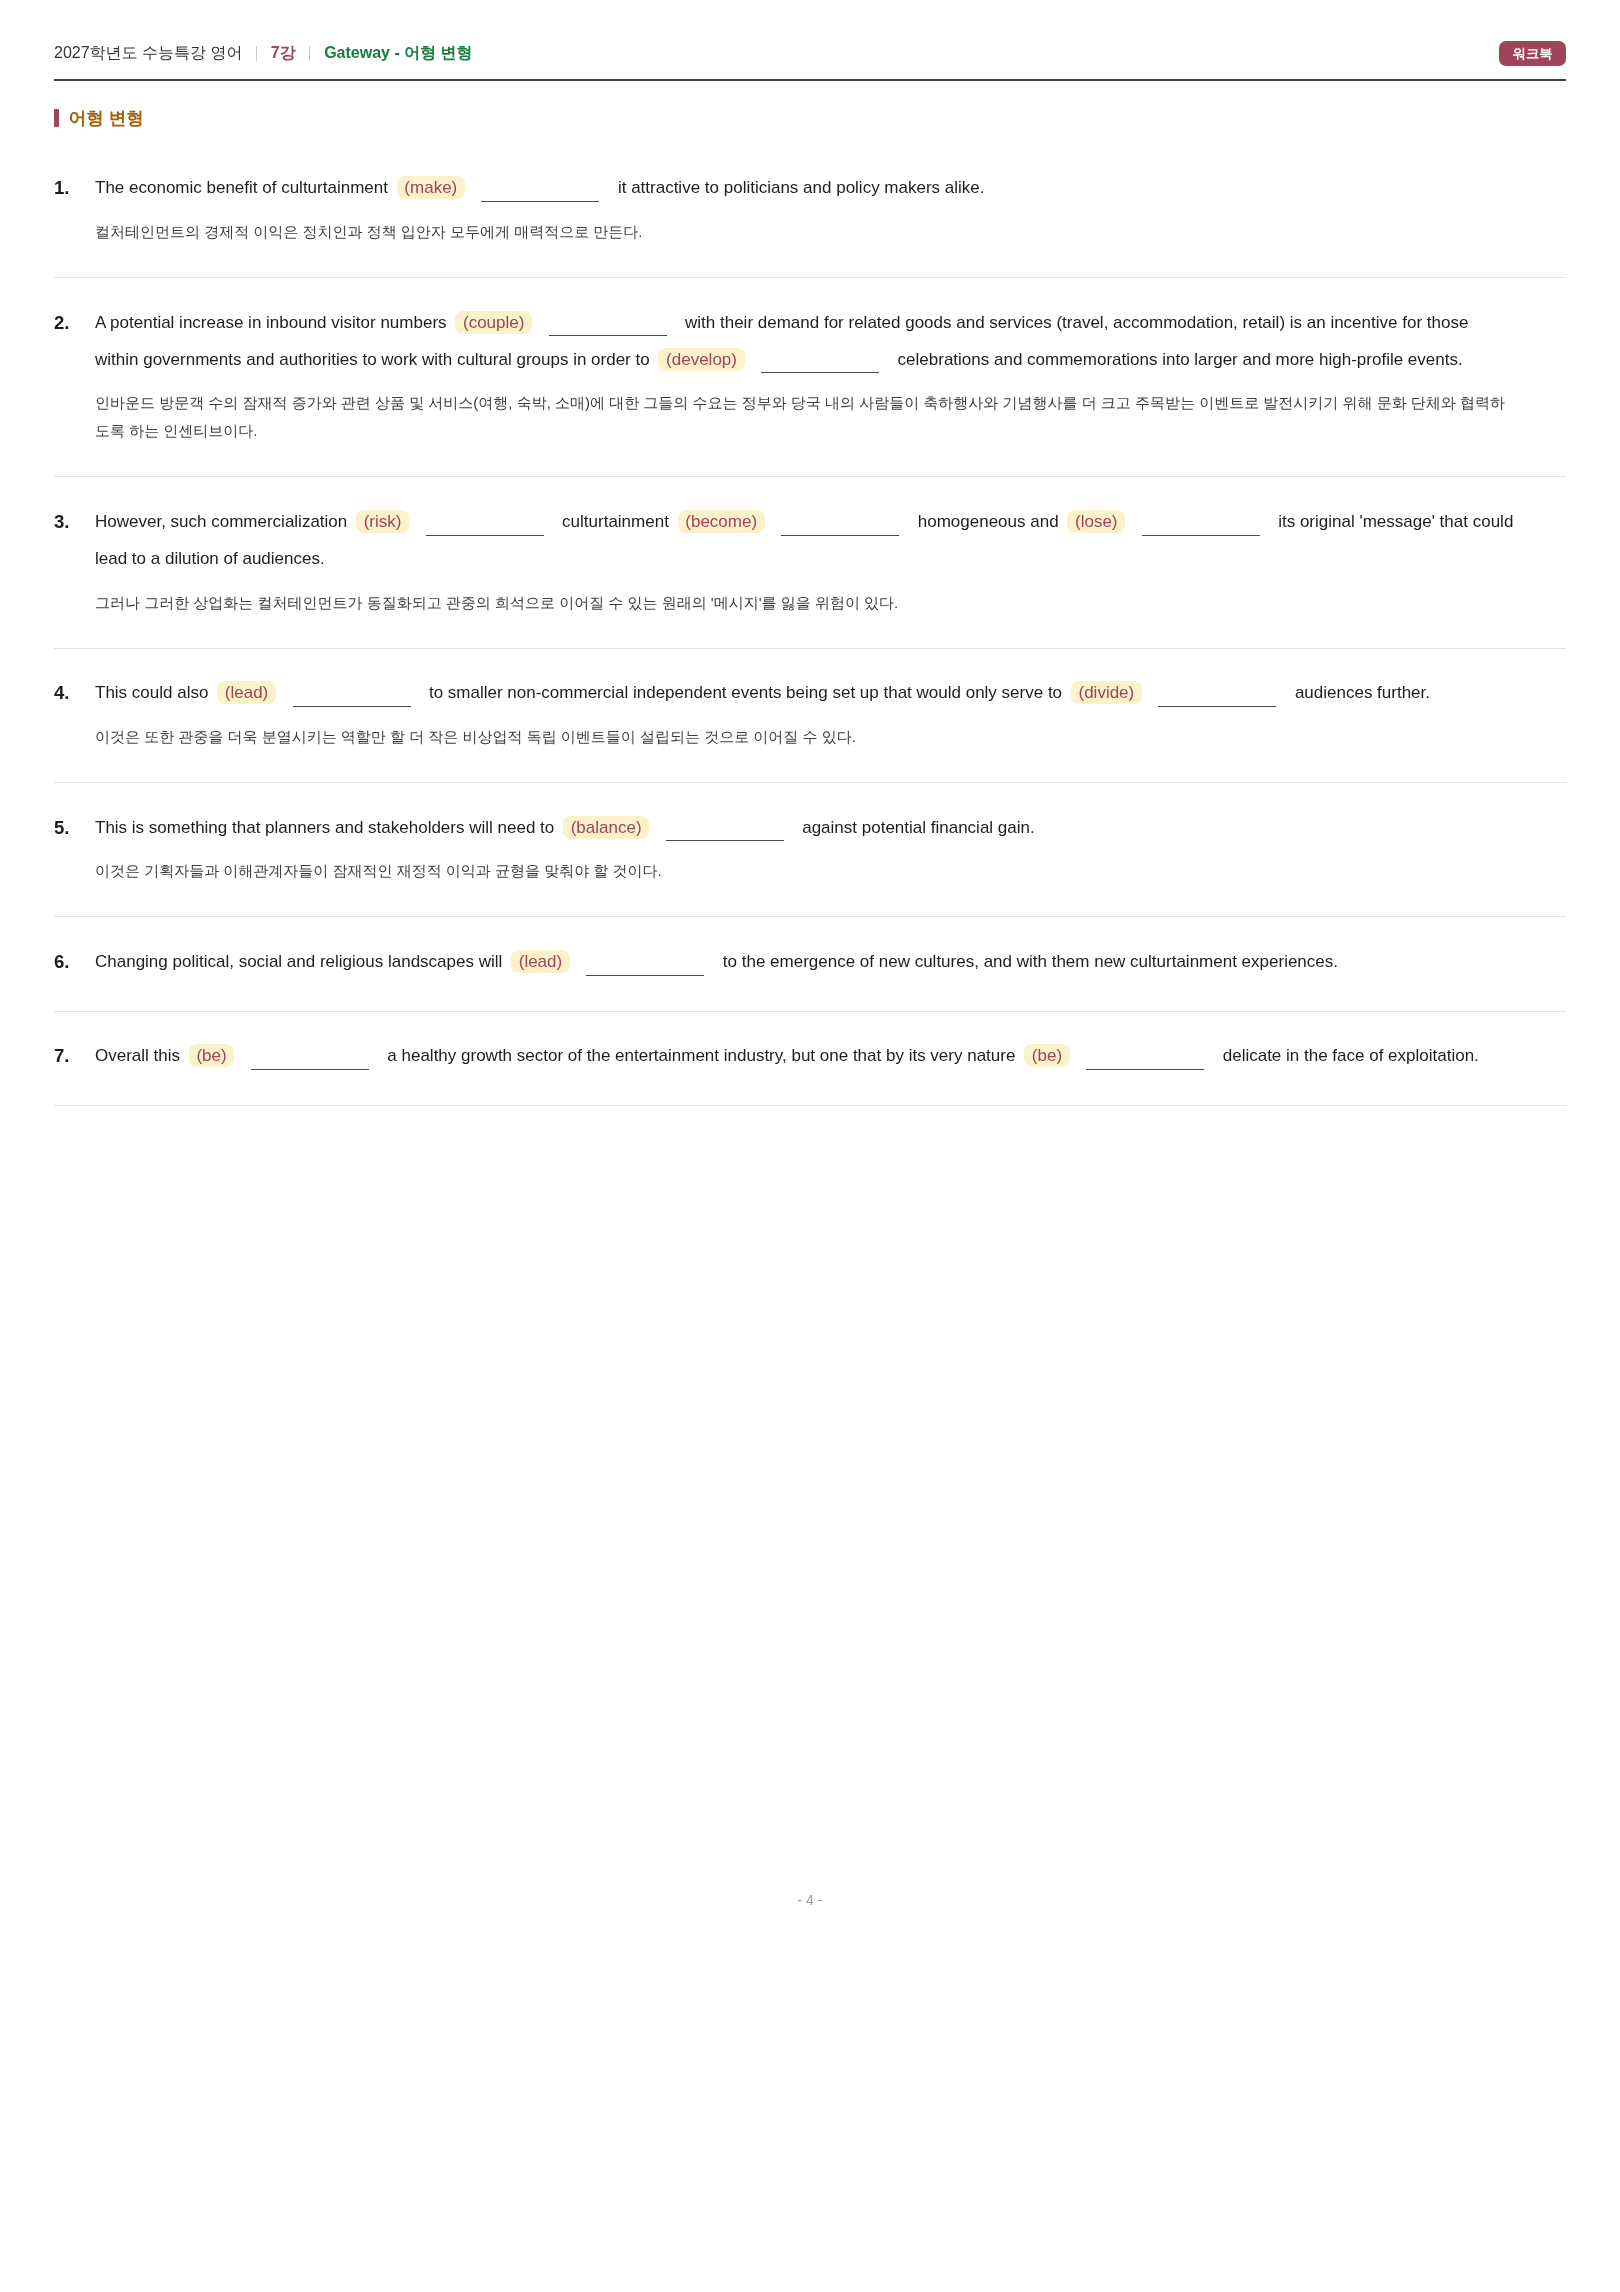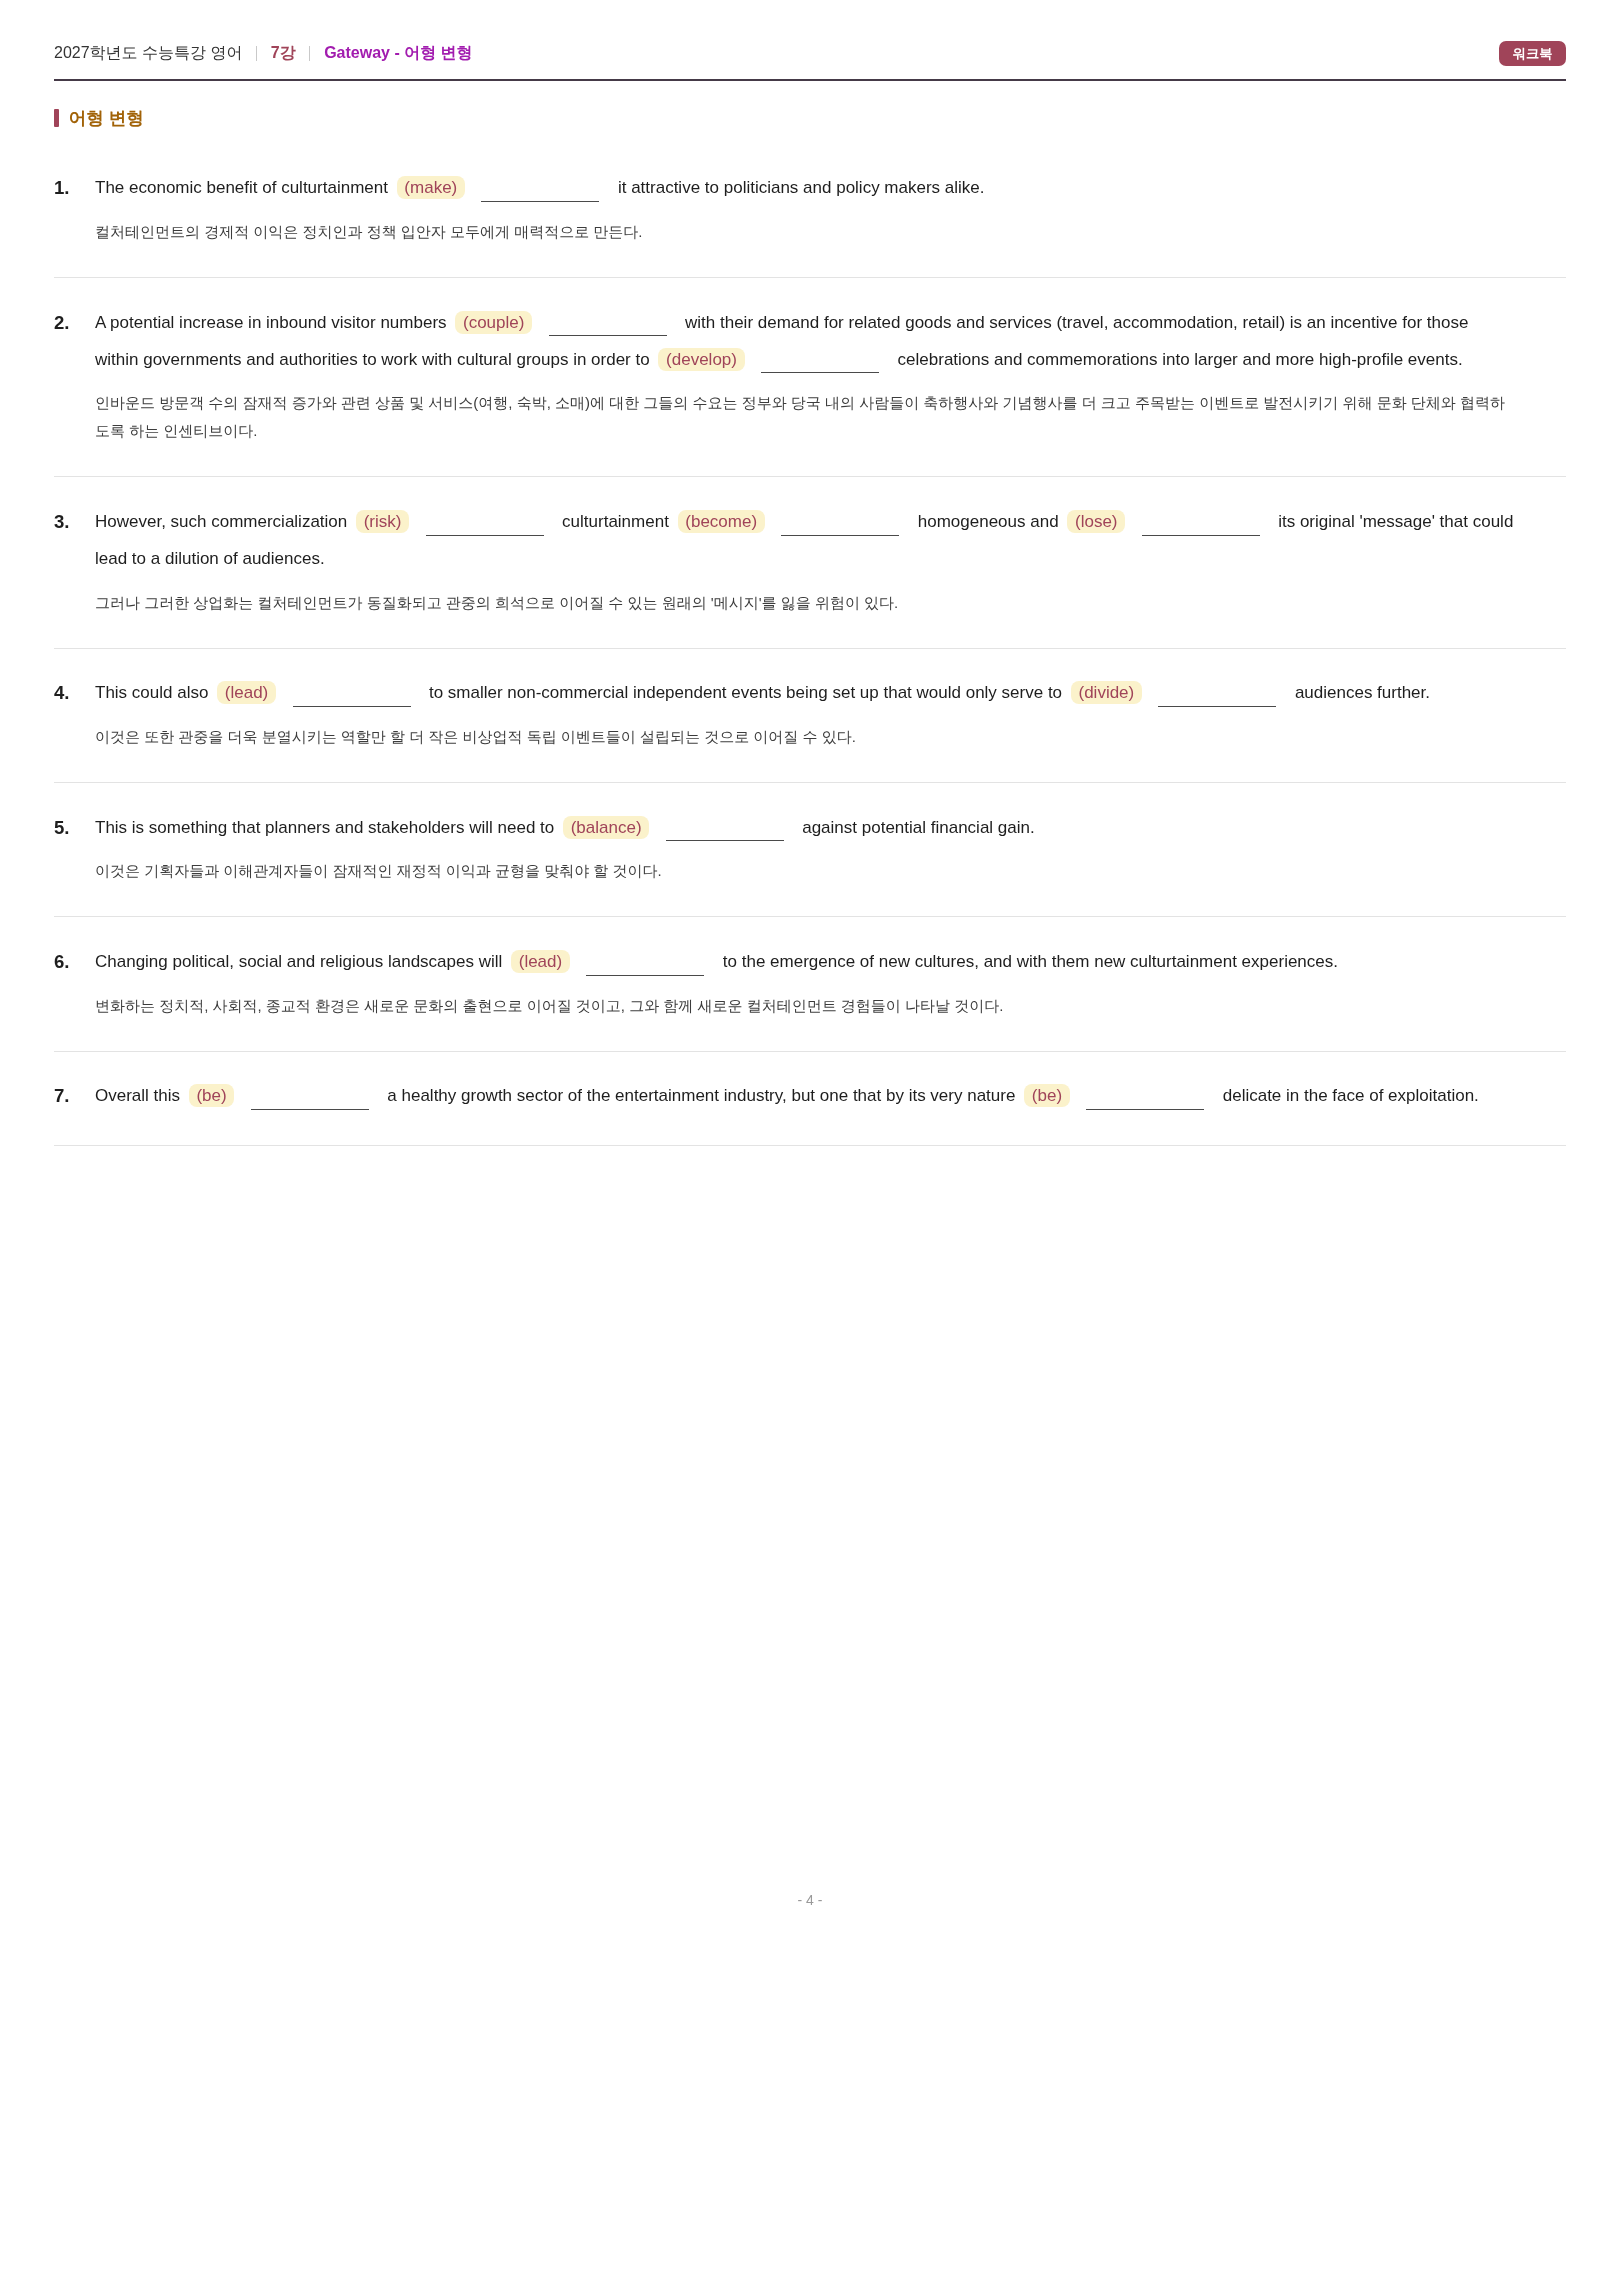--- a/index.html
+++ b/index.html
@@ -49,21 +49,21 @@
     margin: 0 13.7px;
   }
   .lesson {
     font-size: 16px;
     font-weight: bold;
     color: var(--accent);
   }
   .doc-title {
     font-size: 16px;
     font-weight: bold;
-    color: #a21caf;
+    color: #15803d;
   }
   .badge {
     background: var(--accent);
     color: #ffffff;
     font-size: 13.2px;
     font-weight: bold;
     padding: 5.9px 13.7px;
     border-radius: 7px;
     line-height: 1;
   }
@@ -220,21 +220,20 @@
         <p class="translation">이것은 기획자들과 이해관계자들이 잠재적인 재정적 이익과 균형을 맞춰야 할 것이다.</p>
       </div>
     </div>
   </div>
 
   <div class="item">
     <div class="item-row">
       <div class="item-number">6.</div>
       <div class="item-body">
         <p class="sentence"><span class="seg-text">Changing political, social and religious landscapes will</span> <span class="hint">(lead)</span> <span class="blank"></span> <span class="seg-text">to the emergence of new cultures, and with them new culturtainment experiences.</span></p>
-        <p class="translation">변화하는 정치적, 사회적, 종교적 환경은 새로운 문화의 출현으로 이어질 것이고, 그와 함께 새로운 컬처테인먼트 경험들이 나타날 것이다.</p>
       </div>
     </div>
   </div>
 
   <div class="item">
     <div class="item-row">
       <div class="item-number">7.</div>
       <div class="item-body">
         <p class="sentence"><span class="seg-text">Overall this</span> <span class="hint">(be)</span> <span class="blank"></span> <span class="seg-text">a healthy growth sector of the entertainment industry, but one that by its very nature</span> <span class="hint">(be)</span> <span class="blank"></span> <span class="seg-text">delicate in the face of exploitation.</span></p>
       </div>

